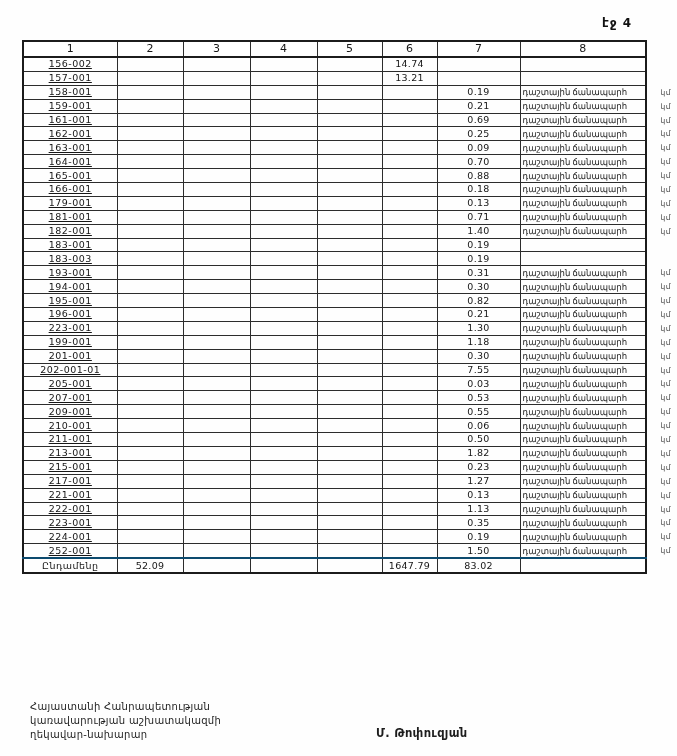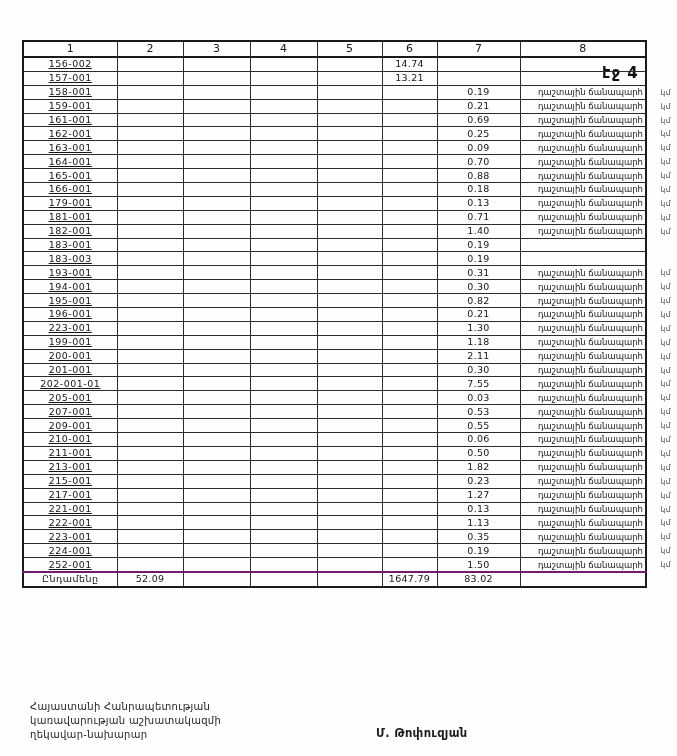--- a/index.html
+++ b/index.html
@@ -1,46 +1,46 @@
 <!DOCTYPE html>
 <html><head>
 <meta charset="utf-8">
 <style>
   html,body{margin:0;padding:0;background:#e8e8e8;}
   .page{
     position:relative;width:677px;height:756px;background:#fefefe;
     font-family:"DejaVu Sans",sans-serif;color:#161616;overflow:hidden;
   }
   .page-label{
-    position:absolute;top:16px;left:602px;font-size:15px;font-weight:bold;
-    letter-spacing:1px;color:#111;margin-top:48px;
+    position:absolute;top:16px;left:602px;font-size:12px;font-weight:bold;
+    letter-spacing:1px;color:#111;
   }
   .doc-table-wrap{position:absolute;top:40px;left:22px;}
   table.doc-table{
     border-collapse:collapse;table-layout:fixed;width:623px;
     border:2px solid #1b1b1b;
   }
   table.doc-table th,table.doc-table td{
     border:1px solid #2c2c2c;padding:0 2px;height:12.9px;line-height:12px;
     overflow:visible;white-space:nowrap;
   }
   table.doc-table th{
     font-size:11px;font-weight:normal;text-align:center;height:14px;
     border-bottom:2px solid #1b1b1b;
   }
   td.c-code{font-size:9.5px;text-align:center;letter-spacing:0.5px;text-decoration:underline;}
   td.c-num{font-size:9.5px;text-align:center;letter-spacing:0.3px;}
-  td.c-text{font-size:8.5px;text-align:right;position:relative;}
+  td.c-text{font-size:8.5px;text-align:left;position:relative;font-family:Liberation Serif, serif;}
   .cell-text{display:inline-block;transform:scaleY(1.05);}
   .margin-note{
     position:absolute;right:-26px;top:1px;font-size:7.5px;color:#4a4a4a;
     letter-spacing:0.5px;
     margin-left:20px;
   }
-  tr.total-row td{border-top:2px solid #701a75;font-size:9.5px;}
+  tr.total-row td{border-top:2px solid #0c4a6e;font-size:9.5px;}
   td.t-label{font-size:9.5px;text-align:center;letter-spacing:0.5px;}
   .footer{
     position:absolute;top:700px;left:30px;font-size:10px;font-weight:normal;
     line-height:14px;letter-spacing:0.3px;color:#1d1d1d;
   }
   .signature{
     position:absolute;top:726px;left:376px;font-size:11.5px;font-weight:bold;
     letter-spacing:0.3px;color:#1d1d1d;
   }
 </style>
@@ -363,33 +363,20 @@
       <td class="c-num"></td>
       <td class="c-num"></td>
       <td class="c-num"></td>
       <td class="c-num">1.18</td>
       <td class="c-text">
         <span class="cell-text">դաշտային ճանապարհ</span>
         <span class="margin-note">կմ</span>
       </td>
     </tr>
 
-    <tr>
-      <td class="c-code">200-001</td>
-      <td class="c-num"></td>
-      <td class="c-num"></td>
-      <td class="c-num"></td>
-      <td class="c-num"></td>
-      <td class="c-num"></td>
-      <td class="c-num">2.11</td>
-      <td class="c-text">
-        <span class="cell-text">դաշտային ճանապարհ</span>
-        <span class="margin-note">կմ</span>
-      </td>
-    </tr>
 
     <tr>
       <td class="c-code">201-001</td>
       <td class="c-num"></td>
       <td class="c-num"></td>
       <td class="c-num"></td>
       <td class="c-num"></td>
       <td class="c-num"></td>
       <td class="c-num">0.30</td>
       <td class="c-text">

